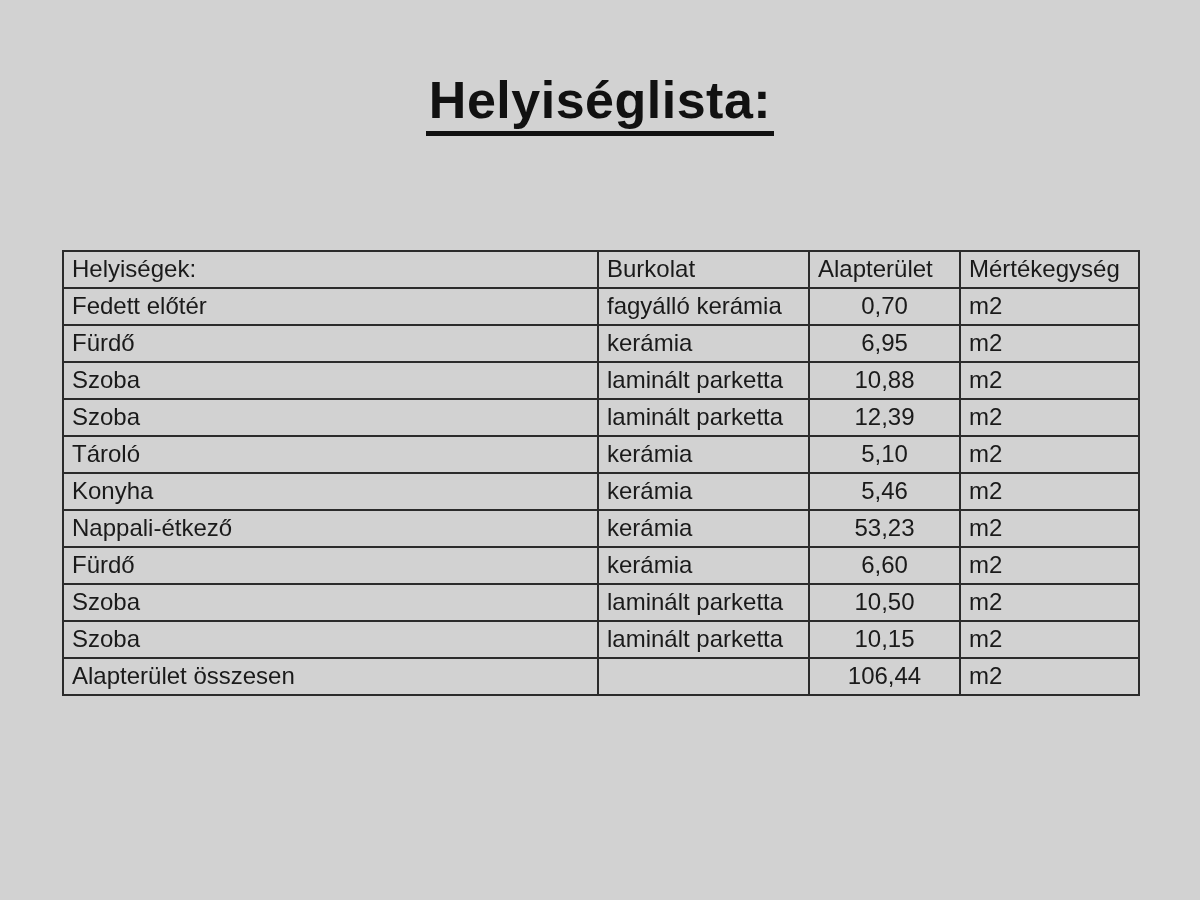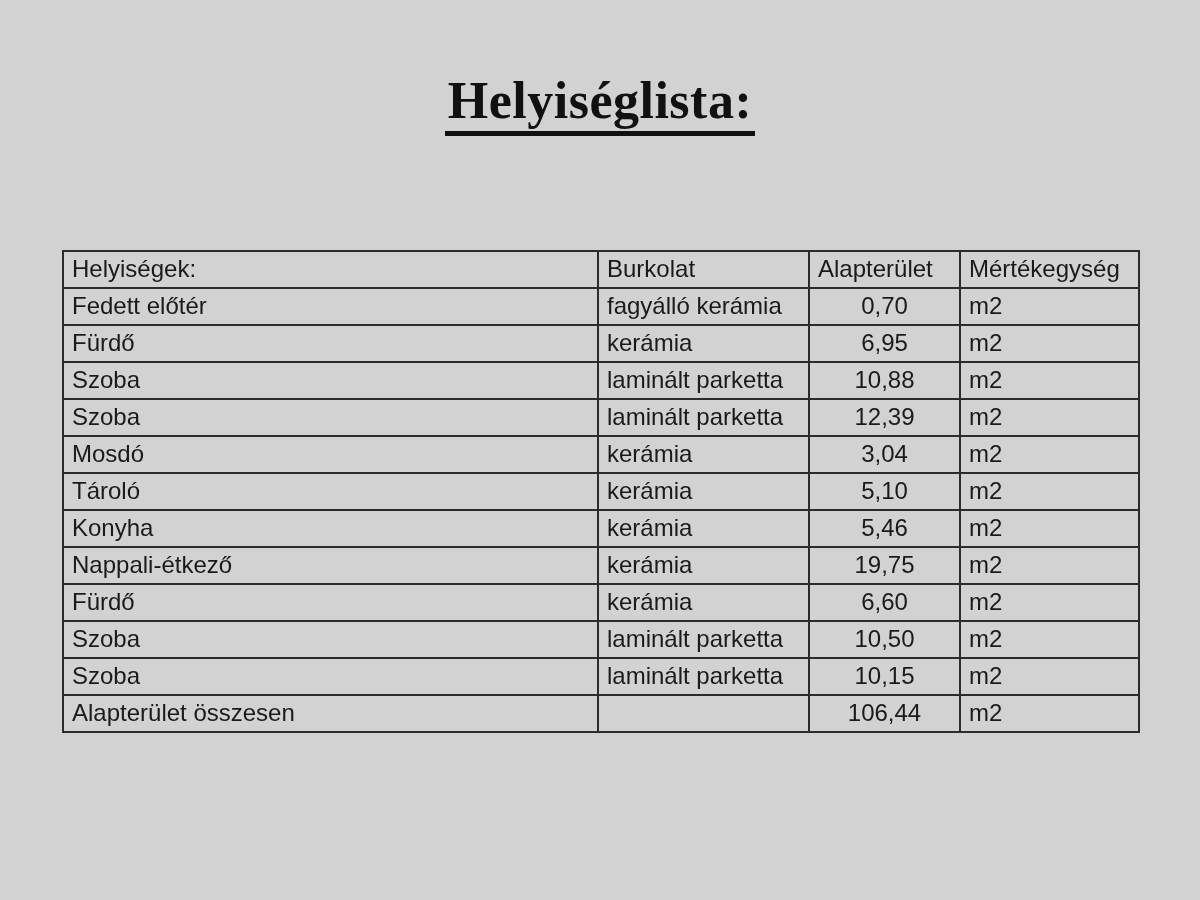--- a/index.html
+++ b/index.html
@@ -15,21 +15,21 @@
     overflow: hidden;
     position: relative;
   }
   .title-wrap {
     padding-top: 72px;
     text-align: center;
   }
   .page-title {
     display: inline-block;
     margin: 0;
-    font-family: Liberation Serif, serif;
+    font-family: Liberation Sans, sans-serif;
     font-weight: bold;
     font-size: 52px;
     line-height: 1.1;
     color: #111;
     border-bottom: 5px solid #111;
     padding: 0 3px 2px 3px;
     letter-spacing: 0.5px;
   }
   table.room-table {
     position: absolute;
@@ -101,41 +101,35 @@
       <td class="num">10,88</td>
       <td>m2</td>
     </tr>
     <tr>
       <td>Szoba</td>
       <td>laminált parketta</td>
       <td class="num">12,39</td>
       <td>m2</td>
     </tr>
     <tr>
-      <td>Mosdó</td>
-      <td>kerámia</td>
-      <td class="num">3,04</td>
-      <td>m2</td>
-    </tr>
-    <tr>
       <td>Tároló</td>
       <td>kerámia</td>
       <td class="num">5,10</td>
       <td>m2</td>
     </tr>
     <tr>
       <td>Konyha</td>
       <td>kerámia</td>
       <td class="num">5,46</td>
       <td>m2</td>
     </tr>
     <tr>
       <td>Nappali-étkező</td>
       <td>kerámia</td>
-      <td class="num">19,75</td>
+      <td class="num">53,23</td>
       <td>m2</td>
     </tr>
     <tr>
       <td>Fürdő</td>
       <td>kerámia</td>
       <td class="num">6,60</td>
       <td>m2</td>
     </tr>
     <tr>
       <td>Szoba</td>

